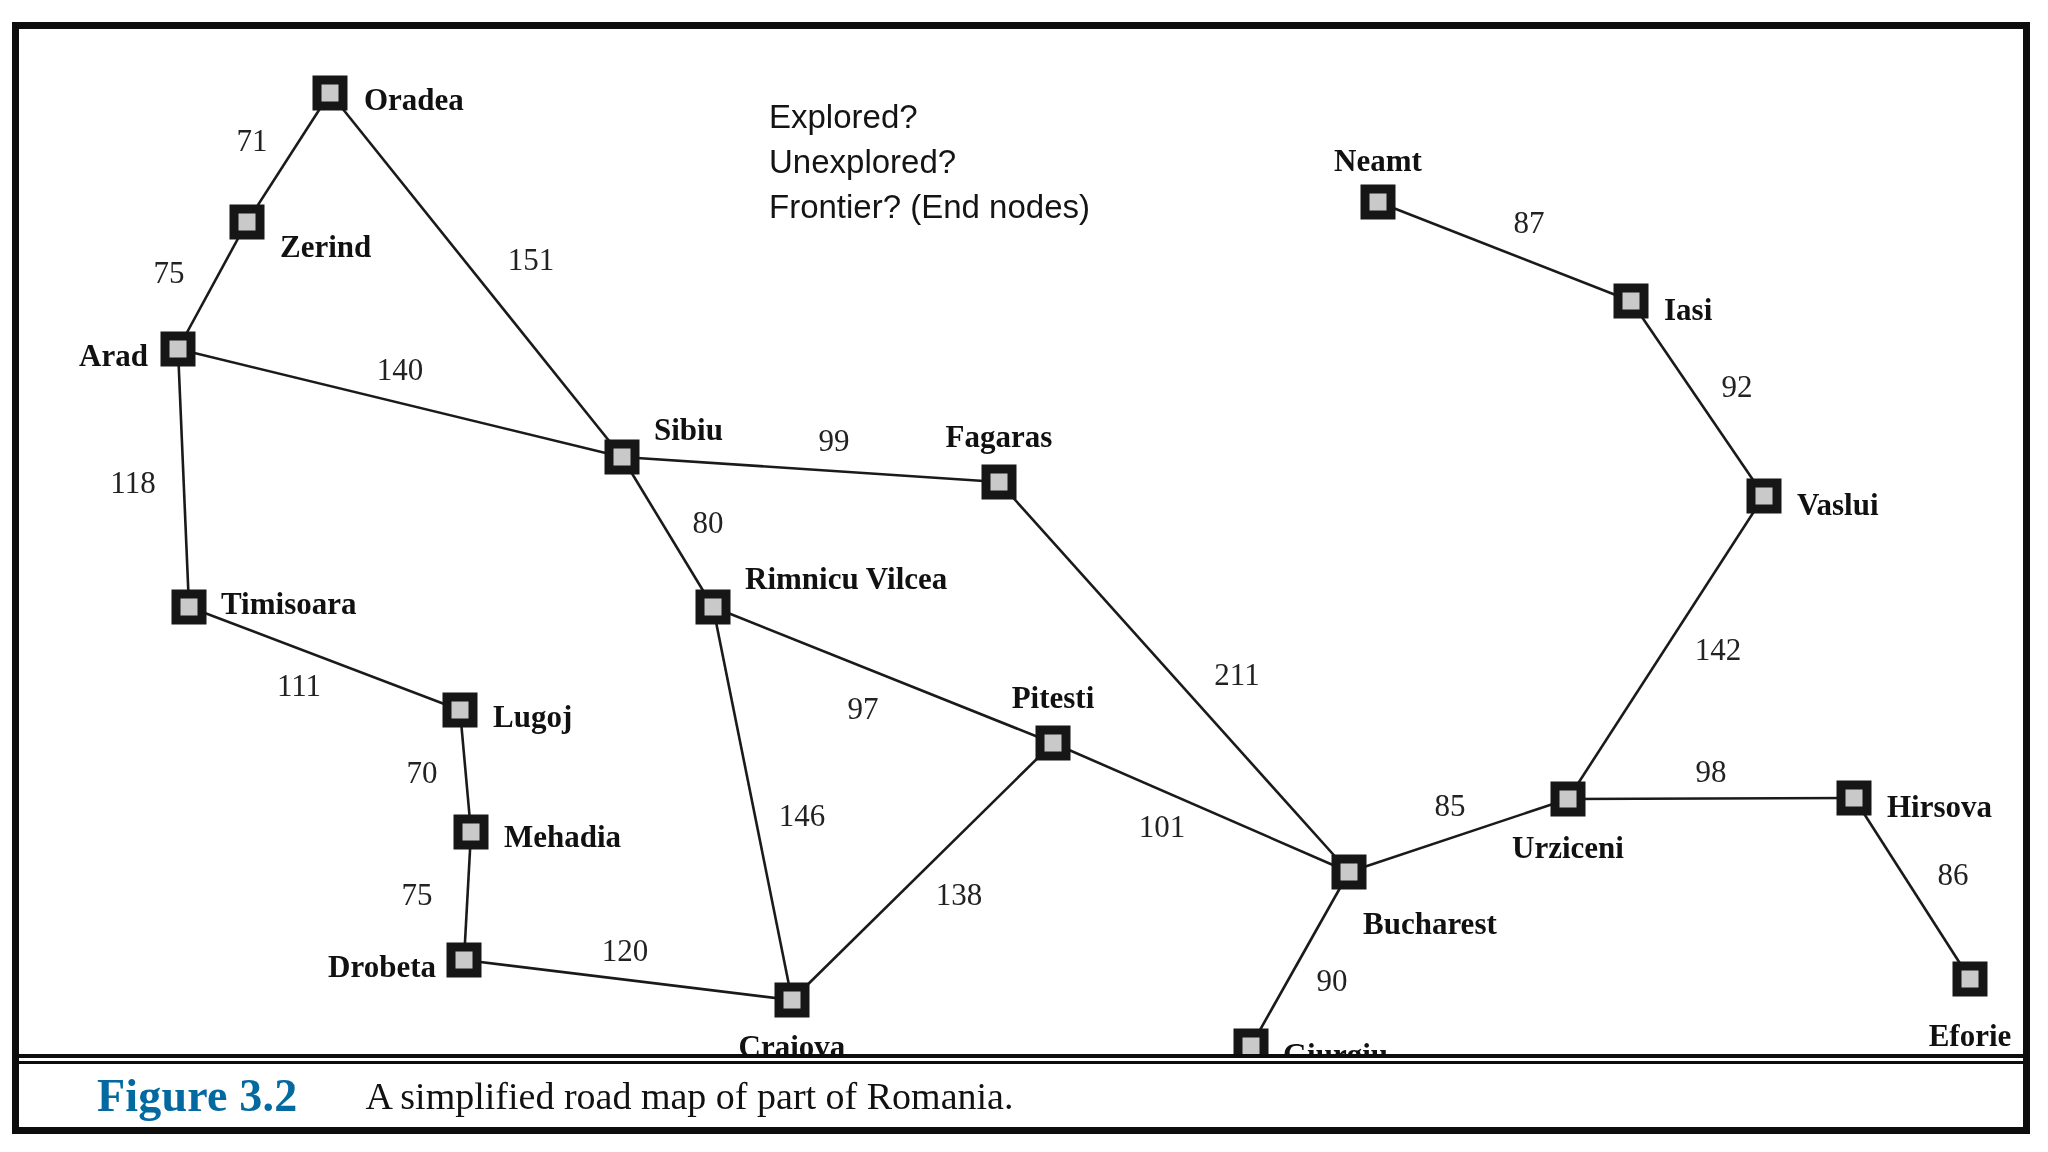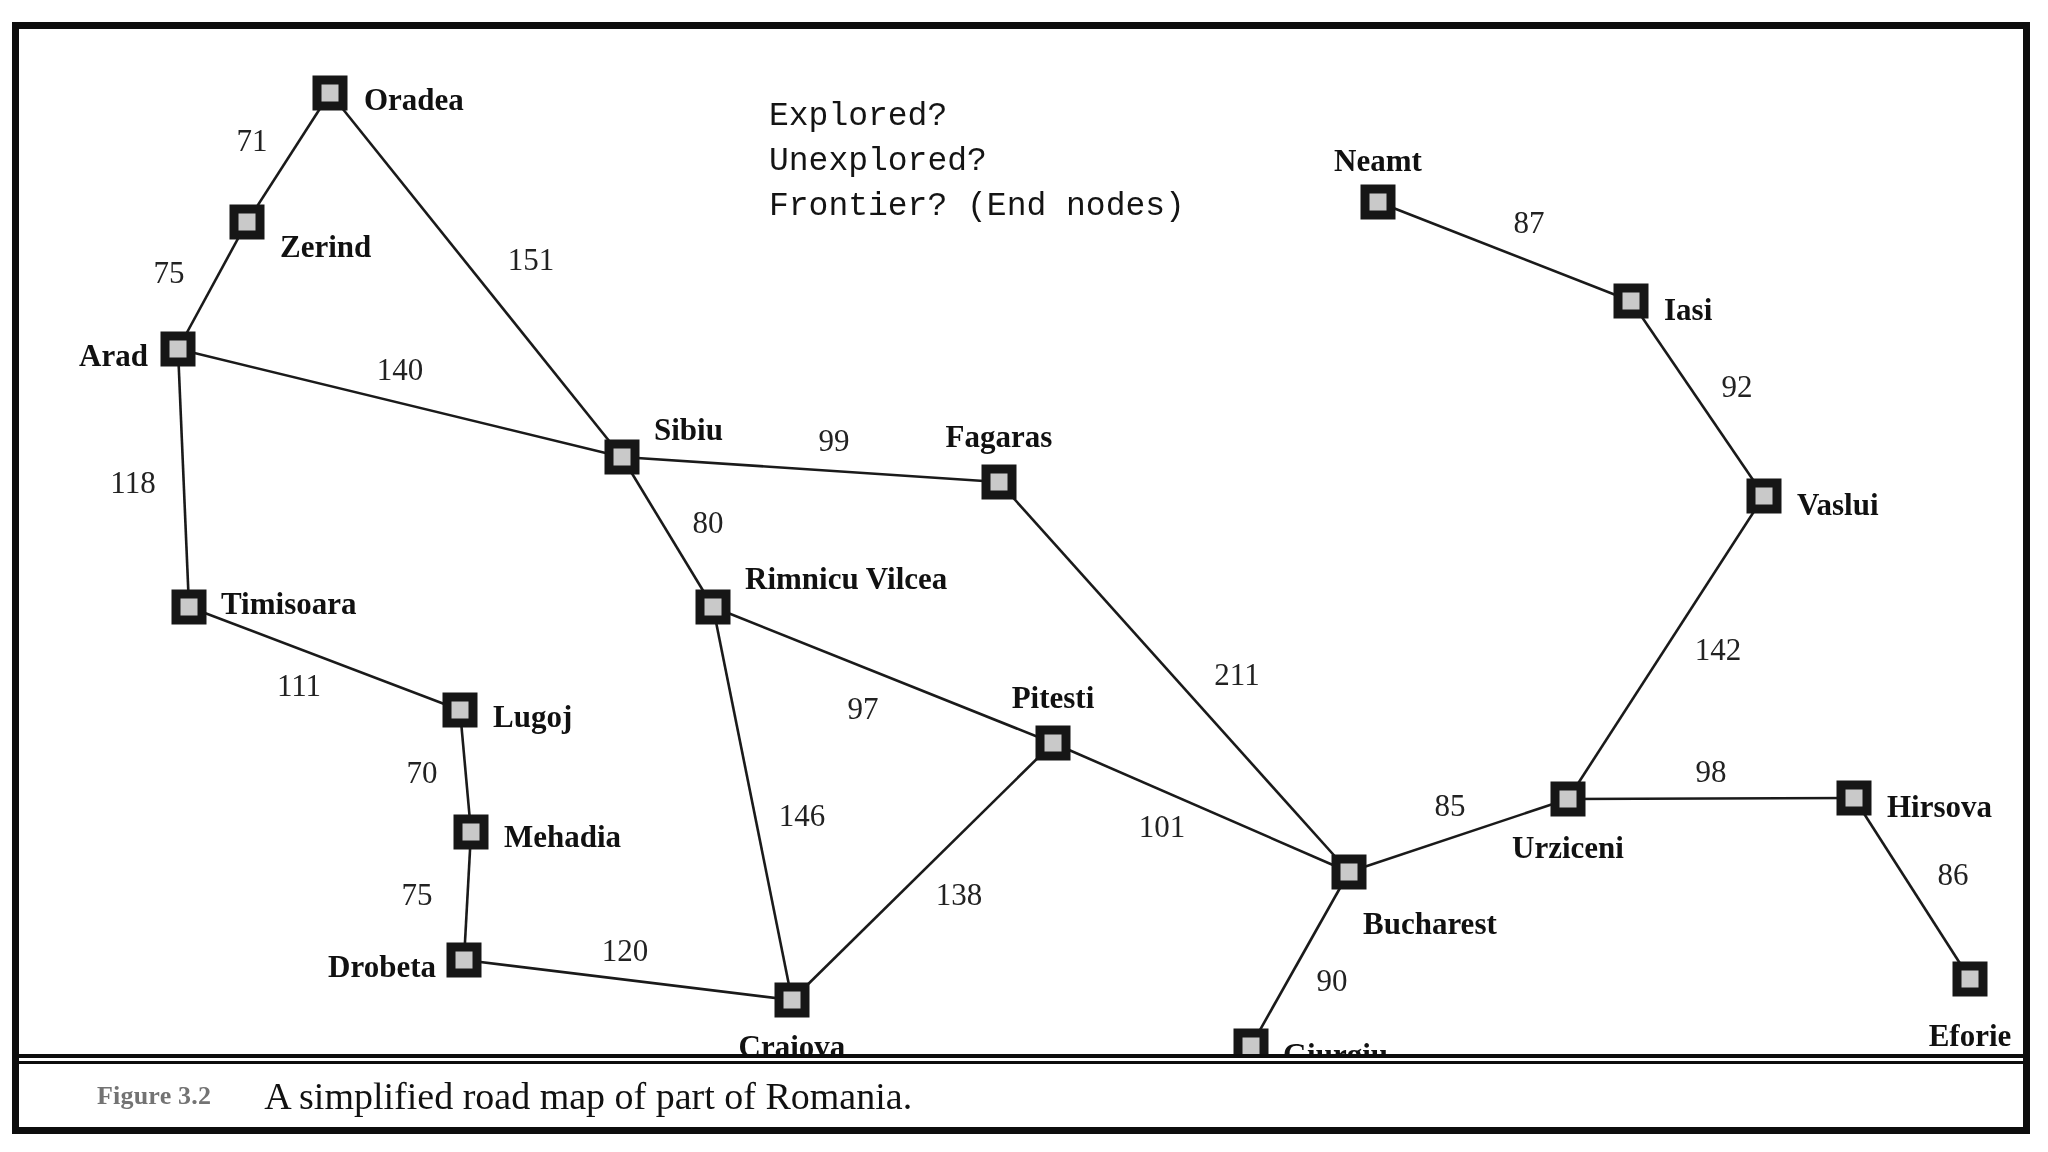--- a/index.html
+++ b/index.html
@@ -71,39 +71,39 @@
     right: 0;
     top: 1035px;
     bottom: 0;
     display: flex;
     align-items: center;
     padding-left: 78px;
   }
   #caption-label {
     font-family: "Liberation Serif", serif;
     font-weight: bold;
-    font-size: 26px;
-    color: #737373;
+    font-size: 46px;
+    color: #0369a1;
     letter-spacing: 0.2px;
     white-space: nowrap;
   }
   #caption-text {
     font-family: "Liberation Serif", serif;
     font-size: 38px;
     color: #111111;
-    margin-left: 53px;
+    margin-left: 68px;
     white-space: nowrap;
   }
 
   
   #annotation-block {
     position: absolute;
     left: 750px;
     top: 66px;
-    font-family: Liberation Mono, monospace;
+    font-family: Liberation Sans, sans-serif;
     font-size: 33px;
     line-height: 1.30;
     color: #141414;
     white-space: nowrap;
   }
   #annotation-block div { padding: 1px 0; }
 
   
   .city-label {
     font-family: "Liberation Serif", serif;

